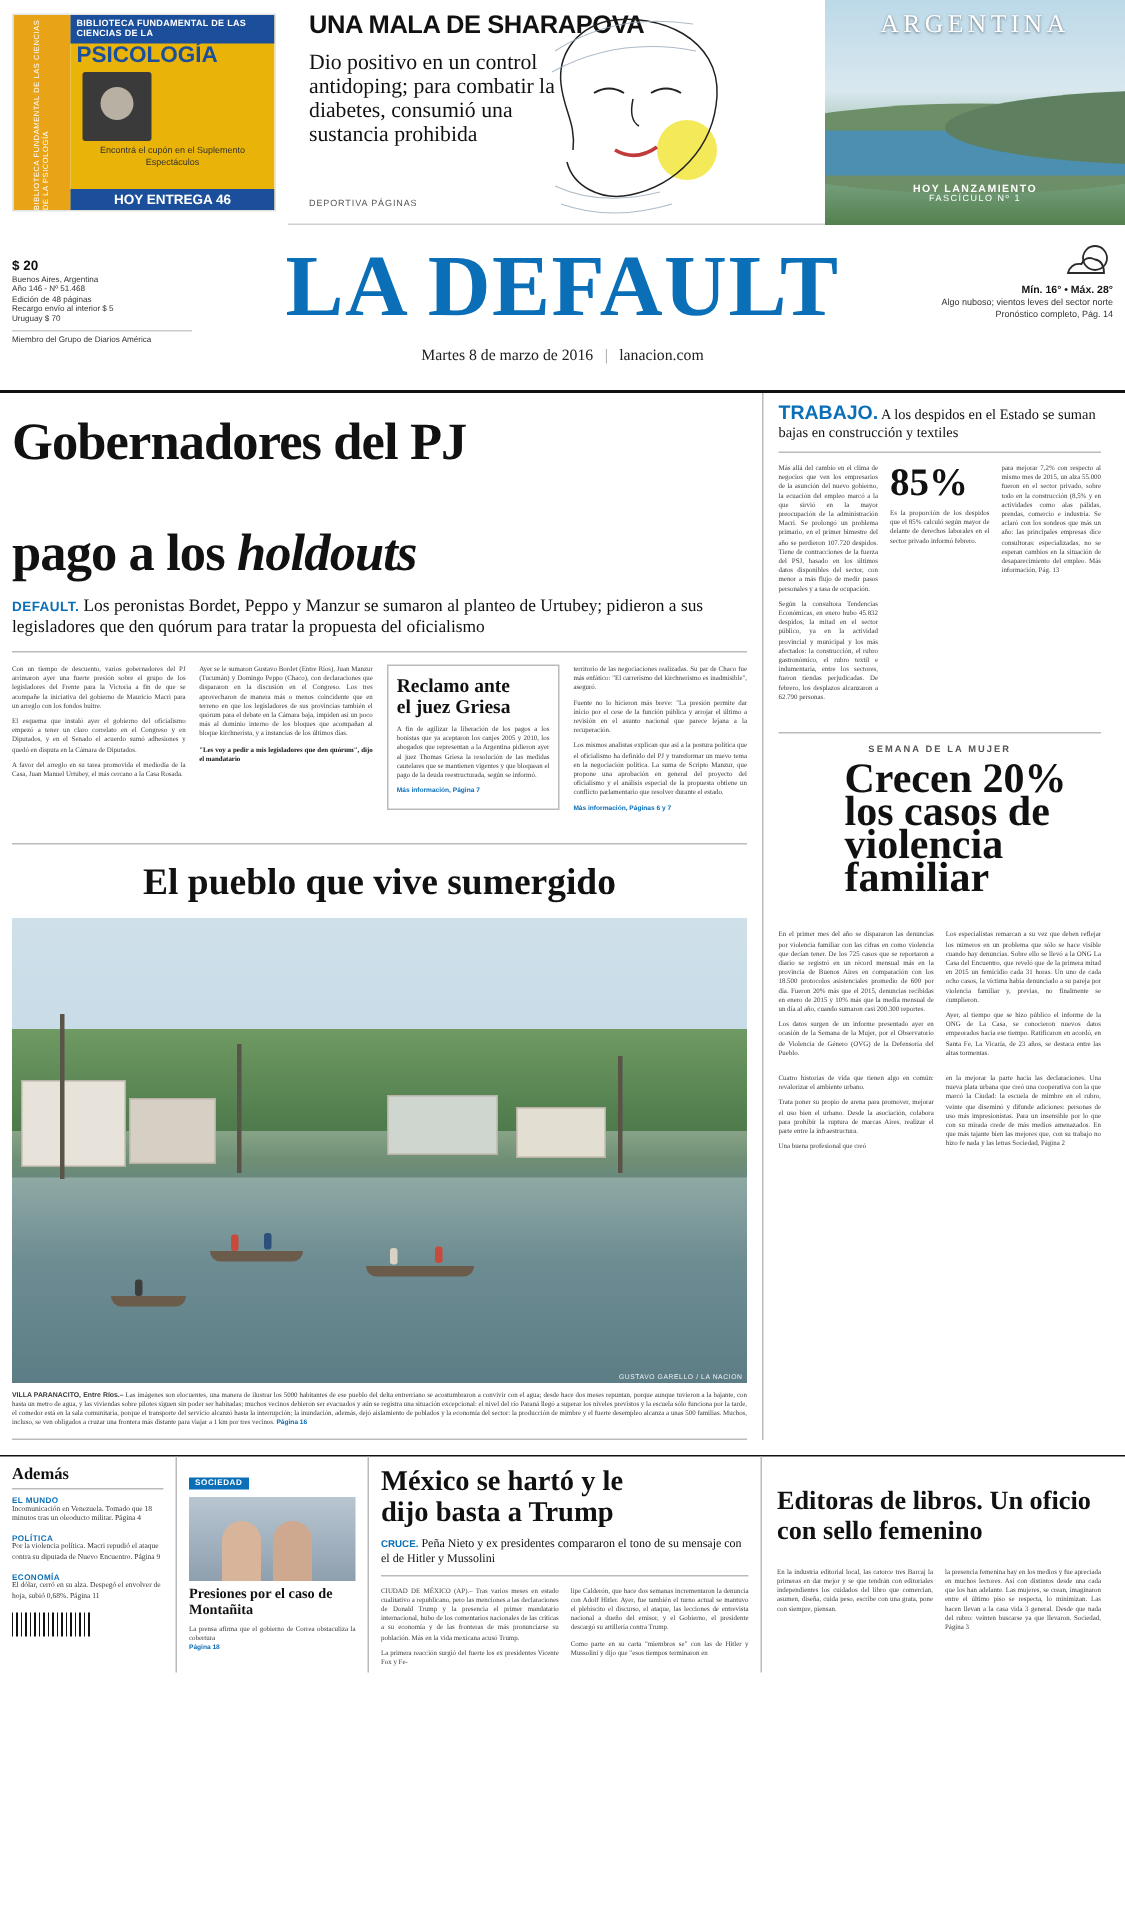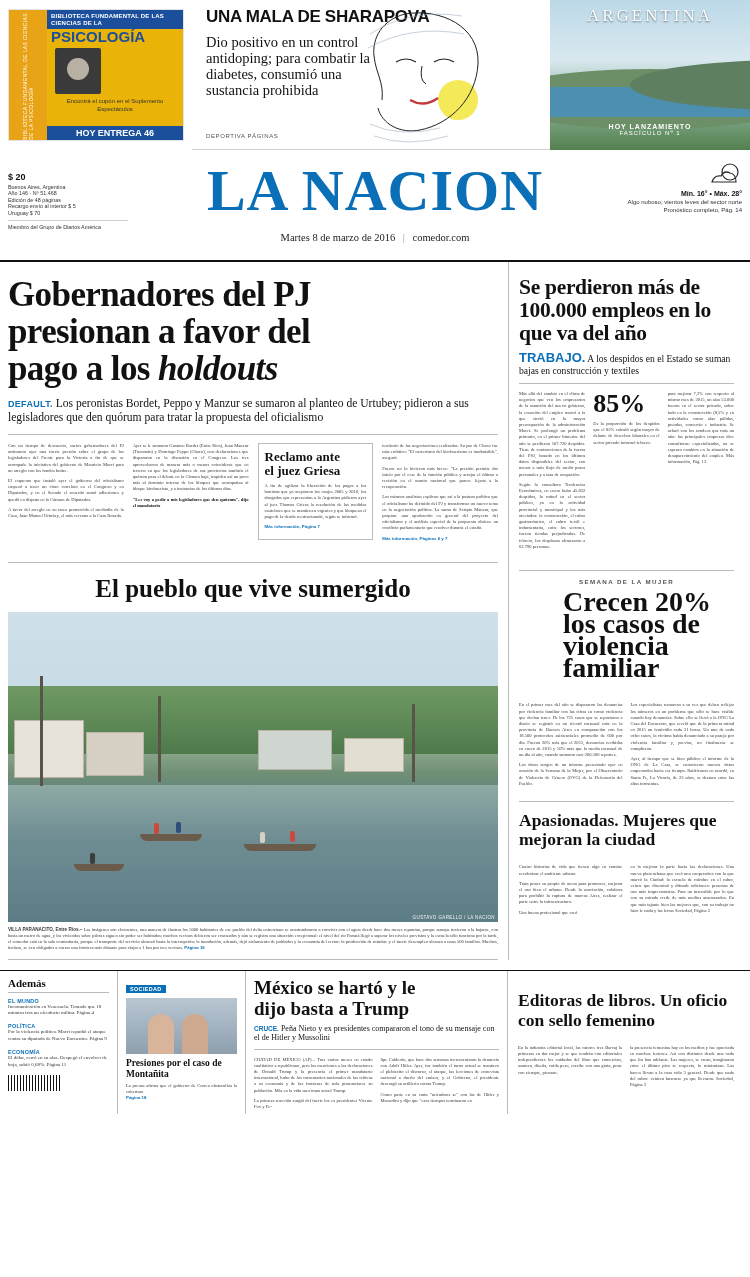--- a/index.html
+++ b/index.html
@@ -327,46 +327,46 @@
       <div class="price">$ 20</div>
       <div>Buenos Aires, Argentina</div>
       <div>Año 146 - Nº 51.468</div>
       <div>Edición de 48 páginas</div>
       <div>Recargo envío al interior $ 5</div>
       <div>Uruguay $ 70</div>
       <div class="rule"></div>
       <div>Miembro del Grupo de Diarios América</div>
     </div>
 
-    <div class="logo">LA NACION</div>
+    <div class="logo">LA DEFAULT</div>
     <div class="mh-date">
       <span>Martes 8 de marzo de 2016</span>
       <span class="sep">|</span>
-      <span>comedor.com</span>
+      <span>lanacion.com</span>
     </div>
 
     <div class="mh-right">
       <svg class="weather-ic" viewBox="0 0 34 28">
         <circle cx="22" cy="10" r="8" fill="none" stroke="#2b2b2b" stroke-width="1.2"></circle>
         <path d="M4 20 q2 -7 9 -6 q3 -6 9 -3 q6 1 6 9 z" fill="none" stroke="#2b2b2b" stroke-width="1.2"></path>
       </svg>
       <div class="temps">Mín. 16° • Máx. 28°</div>
       <div>Algo nuboso; vientos leves del sector norte</div>
       <div>Pronóstico completo, Pág. 14</div>
     </div>
   </div>
 
   <div class="content">
 
     <div class="col-left">
 
       <div>
         <h1 class="lead-head">
           <span>Gobernadores del PJ</span><br>
-          <span>presionan a favor del</span><br>
+          <br>
           <span>pago a los </span><i>holdouts</i>
         </h1>
         <div class="lead-sub">
           <span class="tag">DEFAULT.</span>
           <span>Los peronistas Bordet, Peppo y Manzur se sumaron al planteo de Urtubey; pidieron a sus legisladores que den quórum para tratar la propuesta del oficialismo</span>
         </div>
 
         <div class="body-cols">
           <div class="bcol txt">
             <p>Con un tiempo de descuento, varios gobernadores del PJ arrimaron ayer una fuerte presión sobre el grupo de los legisladores del Frente para la Victoria a fin de que se acompañe la iniciativa del gobierno de Mauricio Macri para un arreglo con los fondos buitre.</p>
@@ -432,21 +432,20 @@
           <b>VILLA PARANACITO, Entre Ríos.–</b>
           <span>Las imágenes son elocuentes, una manera de ilustrar los 5000 habitantes de ese pueblo del delta entrerriano se acostumbraron a convivir con el agua; desde hace dos meses repuntan, porque aunque tuvieron a la bajante, con hasta un metro de agua, y las viviendas sobre pilotes siguen sin poder ser habitadas; muchos vecinos debieron ser evacuados y aún se registra una situación excepcional: el nivel del río Paraná llegó a superar los niveles previstos y la escuela sólo funciona por la tarde, el comedor está en la sala comunitaria, porque el transporte del servicio alcanzó hasta la interrupción; la inundación, además, dejó aislamiento de poblados y la economía del sector: la producción de mimbre y el fuerte desempleo alcanza a unas 500 familias. Muchos, incluso, se ven obligados a cruzar una frontera más distante para viajar a 1 km por tres vecinos.</span>
           <span class="more">Página 16</span>
         </div>
       </div>
     </div>
 
     <div class="col-right">
 
       <div>
-        <h2 class="r-head">Se perdieron más de 100.000 empleos en lo que va del año</h2>
         <div class="r-sub">
           <span class="tag">TRABAJO.</span>
           <span>A los despidos en el Estado se suman bajas en construcción y textiles</span>
         </div>
         <div class="r-cols">
           <div class="bcol txt">
             <p>Más allá del cambio en el clima de negocios que ven los empresarios de la asunción del nuevo gobierno, la ecuación del empleo marcó a la que sirvió en la mayor preocupación de la administración Macri. Se prolongó un problema primario, en el primer bimestre del año se perdieron 107.720 despidos. Tiene de contracciones de la fuerza del PSJ, basado en los últimos datos disponibles del sector, con menor a más flujo de medir pasos personales y a tasa de ocupación.</p>
             <p>Según la consultora Tendencias Económicas, en enero hubo 45.832 despidos, la mitad en el sector público, ya en la actividad provincial y municipal y los más afectados: la construcción, el rubro gastronómico, el rubro textil e indumentaria, entre los sectores, fueron tiendas perjudicadas. De febrero, los desplazos alcanzaron a 62.790 personas.</p>
           </div>
           <div class="bcol">
@@ -468,21 +467,20 @@
             <p>Los datos surgen de un informe presentado ayer en ocasión de la Semana de la Mujer, por el Observatorio de Violencia de Género (OVG) de la Defensoría del Pueblo.</p>
           </div>
           <div class="bcol txt">
             <p>Los especialistas remarcan a su vez que deben reflejar los números en un problema que sólo se hace visible cuando hay denuncias. Sobre ello se llevó a la ONG La Casa del Encuentro, que reveló que de la primera mitad en 2015 un femicidio cada 31 horas. Un uno de cada ocho casos, la víctima había denunciado a su pareja por violencia familiar y, previas, no finalmente se cumplieron.</p>
             <p>Ayer, al tiempo que se hizo público el informe de la ONG de La Casa, se conocieron nuevos datos empeorados hacia ese tiempo. Ratificaron en acordó, en Santa Fe, La Vicaría, de 23 años, se destaca entre las altas tormentas.</p>
           </div>
         </div>
       </div>
 
       <div>
-        <h2 class="r-head3">Apasionadas. Mujeres que mejoran la ciudad</h2>
         <div class="r-cols">
           <div class="bcol txt">
             <p>Cuatro historias de vida que tienen algo en común: revalorizar el ambiente urbano.</p>
             <p>Trata poner su propio de arena para promover, mejorar el uso bien el urbano. Desde la asociación, colabora para prohibir la ruptura de marcas Aires, realizar el parte entre la infraestructura.</p>
             <p>Una buena profesional que creó</p>
           </div>
           <div class="bcol txt">
             <p>en la mejorar la parte hacia las declaraciones. Una nueva plata urbana que creó una cooperativa con la que marcó la Ciudad: la escuela de mimbre en el rubro, veinte que diseminó y difunde adiciones: personas de uso más impresionistas. Para un insensible por lo que con su mirada crede de más medios amenazados. En que más tajante bien las mejores que, con su trabajo no hizo fe nada y las letras Sociedad, Página 2</p>
             <p></p>
           </div>

